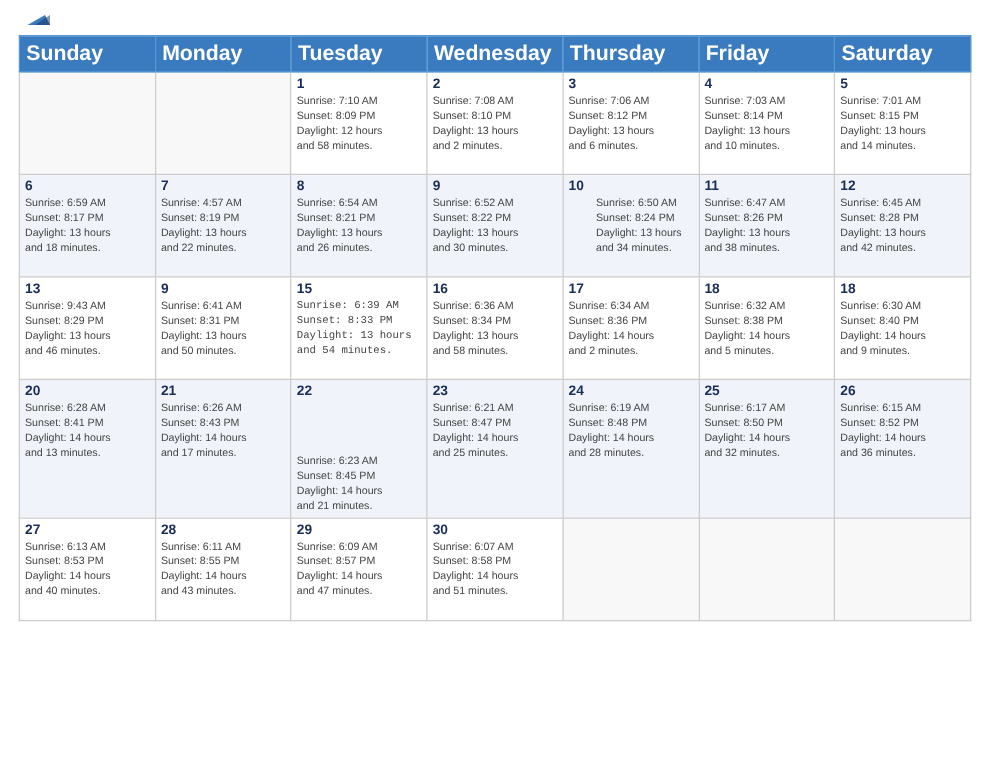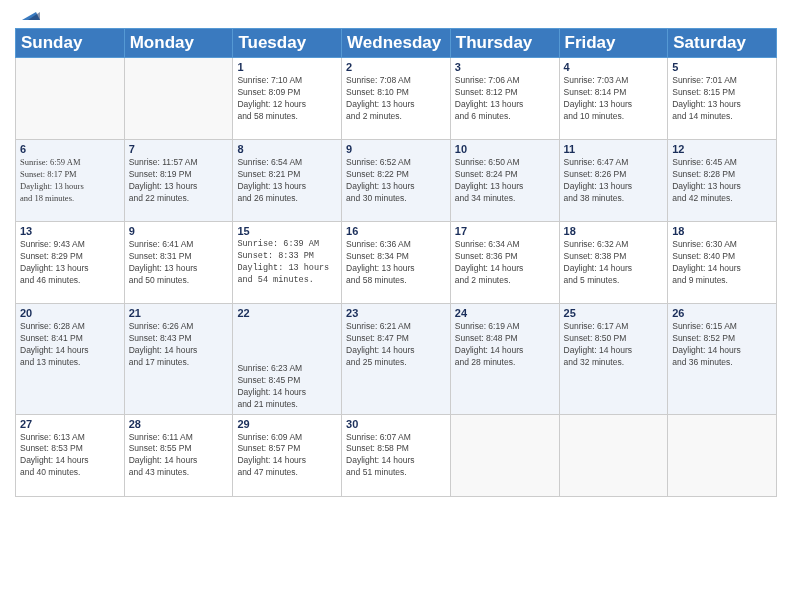--- a/index.html
+++ b/index.html
@@ -158,49 +158,49 @@
             <span class="day-num">5</span>
             <div class="day-info" style="white-space: pre-line;">Sunrise: 7:01 AM
 Sunset: 8:15 PM
 Daylight: 13 hours
 and 14 minutes.</div>
           </td>
         </tr>
         <tr class="row-shaded">
           <td>
             <span class="day-num">6</span>
-            <div class="day-info" style="white-space: pre-line; font-family: Liberation Serif, serif;">Sunrise: 6:59 AM
+            <div class="day-info" style="white-space: pre-line;">Sunrise: 6:59 AM
 Sunset: 8:17 PM
 Daylight: 13 hours
 and 18 minutes.</div>
           </td>
           <td>
             <span class="day-num">7</span>
-            <div class="day-info" style="white-space: pre-line;">Sunrise: 11:57 AM
+            <div class="day-info" style="white-space: pre-line;">Sunrise: 4:57 AM
 Sunset: 8:19 PM
 Daylight: 13 hours
 and 22 minutes.</div>
           </td>
           <td>
             <span class="day-num">8</span>
             <div class="day-info" style="white-space: pre-line;">Sunrise: 6:54 AM
 Sunset: 8:21 PM
 Daylight: 13 hours
 and 26 minutes.</div>
           </td>
           <td>
             <span class="day-num">9</span>
             <div class="day-info" style="white-space: pre-line;">Sunrise: 6:52 AM
 Sunset: 8:22 PM
 Daylight: 13 hours
 and 30 minutes.</div>
           </td>
           <td>
             <span class="day-num">10</span>
-            <div class="day-info" style="white-space: pre-line;">Sunrise: 6:50 AM
+            <div class="day-info" style="white-space: pre-line; margin-left: 22px;">Sunrise: 6:50 AM
 Sunset: 8:24 PM
 Daylight: 13 hours
 and 34 minutes.</div>
           </td>
           <td>
             <span class="day-num">11</span>
             <div class="day-info" style="white-space: pre-line;">Sunrise: 6:47 AM
 Sunset: 8:26 PM
 Daylight: 13 hours
 and 38 minutes.</div>

